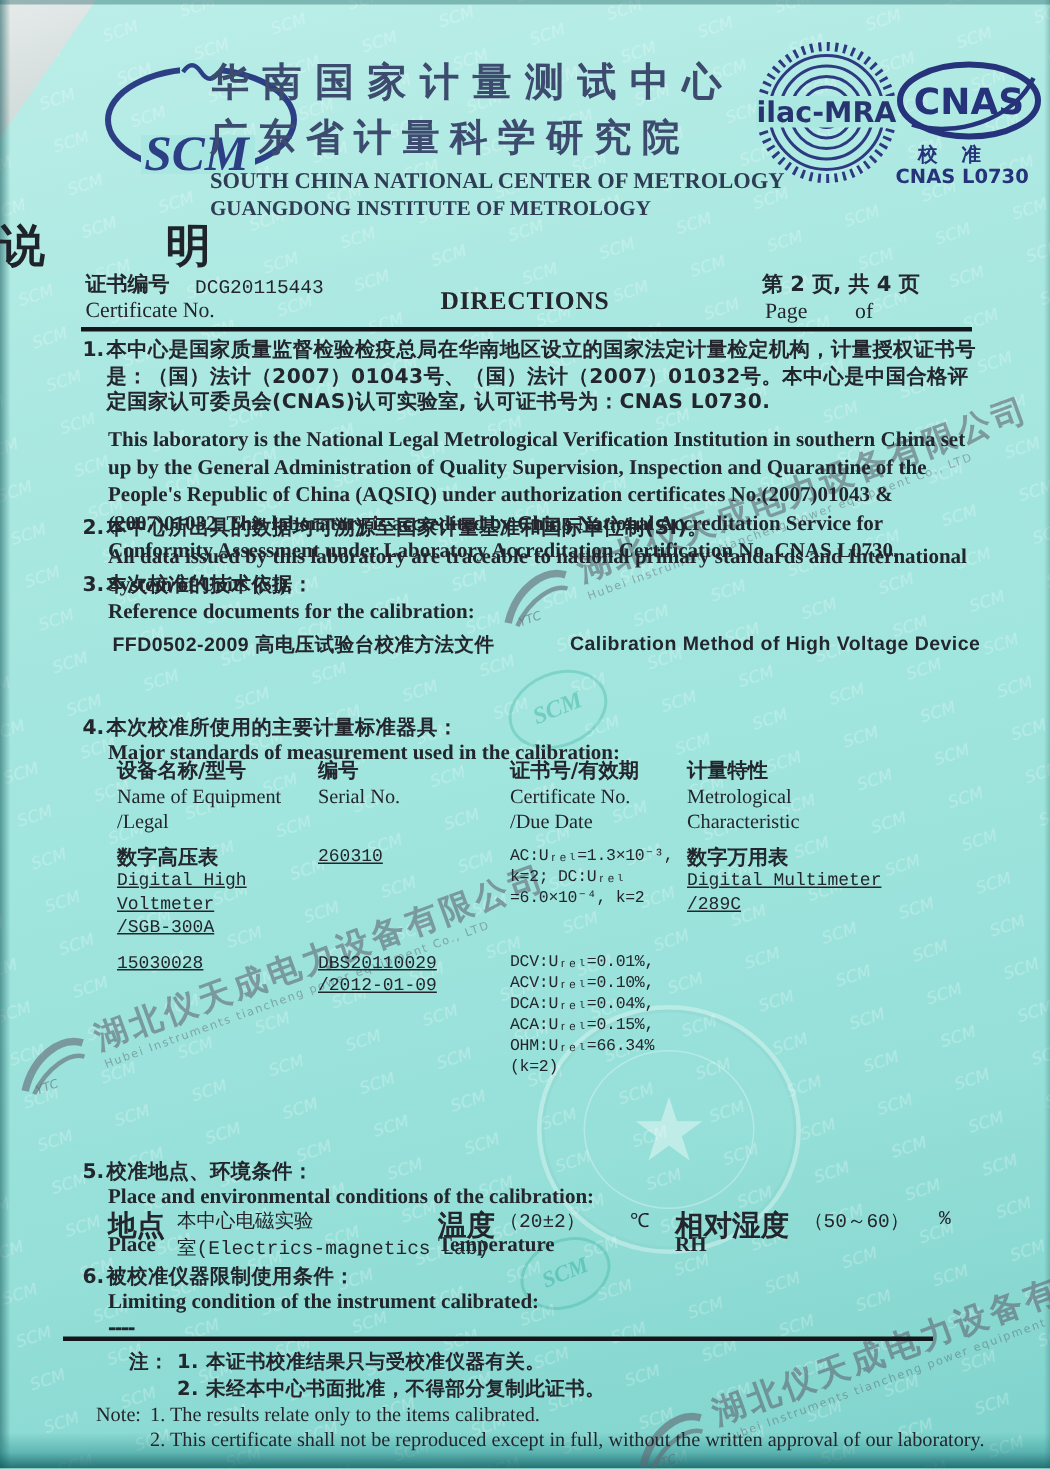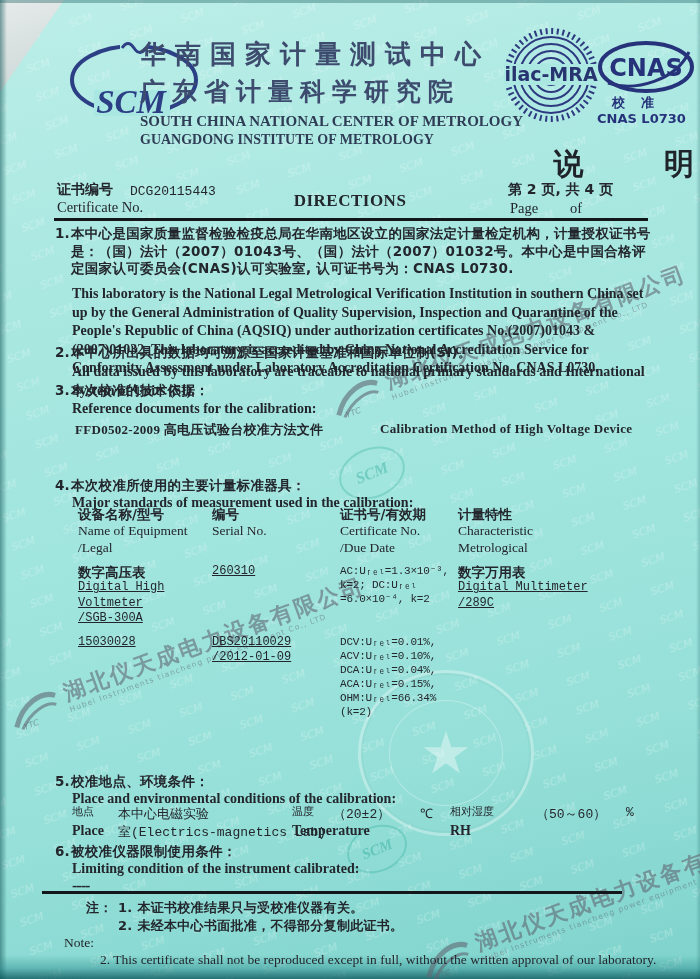--- a/index.html
+++ b/index.html
@@ -15,47 +15,47 @@
   .corner-tl{left:0;top:0;width:64px;height:92px;background:linear-gradient(160deg,#e6ebea,#c9d6d5);clip-path:polygon(0 0,64px 0,0 92px);}
   
   .org{left:140px;top:37px;width:380px;text-align:left;}
   .org-cn1{font-size:26px;font-weight:700;color:#3d4c6e;letter-spacing:9px;white-space:nowrap;}
   .org-cn2{font-size:25px;font-weight:700;color:#3d4c6e;letter-spacing:7px;white-space:nowrap;margin-top:3px;}
   .org-en1{font-family:"Liberation Serif",serif;font-weight:700;font-size:15px;color:#2e3c55;margin-top:5px;white-space:nowrap;}
   .org-en2{font-family:"Liberation Serif",serif;font-weight:700;font-size:14px;color:#2e3c55;margin-top:2px;white-space:nowrap;}
   .cnas-type{left:612px;top:94px;font-size:13px;font-weight:700;color:#26337a;letter-spacing:16px;white-space:nowrap;}
   .cnas-cert{left:597px;top:111px;font-size:13px;font-weight:700;color:#26337a;white-space:nowrap;}
   
-  .title-cn{left:0;top:144px;width:700px;text-align:right;font-size:30px;font-weight:700;color:#1f232a;word-spacing:58px;letter-spacing:6px;}
+  .title-cn{left:0;top:144px;width:700px;text-align:left;font-size:30px;font-weight:700;color:#1f232a;word-spacing:58px;letter-spacing:6px;}
   .cert-label-cn{left:57px;top:181px;font-size:14px;font-weight:700;}
   .cert-no{left:130px;top:184px;font-family:"Liberation Mono","DejaVu Sans Mono",monospace;font-size:13px;}
   .cert-label-en{left:57px;top:199px;font-family:"Liberation Serif",serif;font-size:14.5px;}
   .directions{left:0;top:191px;width:700px;text-align:center;font-family:"Liberation Serif",serif;font-weight:700;font-size:17px;letter-spacing:.5px;}
   .page-cn{left:508px;top:181px;font-size:14px;font-weight:700;}
   .page-en1{left:510px;top:200px;font-family:"Liberation Serif",serif;font-size:14.5px;}
   .page-en2{left:570px;top:200px;font-family:"Liberation Serif",serif;font-size:14.5px;}
   .rule1{left:54px;top:218px;width:594px;height:3px;background:#13161b;}
   .rule2{left:42px;top:891px;width:580px;height:2.5px;background:#13161b;}
   
   .item{display:flex;}
   .item .no{width:16px;flex:0 0 16px;font-size:13.5px;font-weight:700;}
   .cn{font-size:13.5px;font-weight:700;line-height:17.5px;letter-spacing:.3px;}
   .en{font-family:"Liberation Serif",serif;font-size:14px;line-height:18.5px;color:#23262c;font-weight:bold;}
-  .mono{font-family:Liberation Serif, serif;}
+  .mono{font-family:Liberation Sans, sans-serif;}
   .refline{font-size:13px;font-weight:700;letter-spacing:.3px;}
   
   .std-table{left:78px;top:506px;width:602px;display:grid;grid-template-columns:134px 128px 118px 212px;}
   .std-table .cell{padding-bottom:8px;padding-right:6px;}
   .th-cn{font-size:13.5px;font-weight:700;line-height:17px;}
   .th-en{font-family:"Liberation Serif",serif;font-size:13.5px;line-height:16.5px;}
   .td-cn{font-size:13.5px;font-weight:700;line-height:16px;}
   .td-mono{font-family:"Liberation Mono","DejaVu Sans Mono",monospace;font-size:12px;line-height:15.5px;text-decoration:underline;}
   .td-char{font-family:"Liberation Mono","DejaVu Sans Mono",monospace;font-size:11px;line-height:14px;letter-spacing:-.2px;}
   
-  .lbl-cn{font-size:11px;font-weight:400;}
+  .lbl-cn{font-size:19px;font-weight:700;}
   .val-mono{font-family:"Liberation Mono","DejaVu Sans Mono",monospace;font-size:13px;}
   
   .note-cn{font-size:13px;font-weight:700;letter-spacing:.3px;}
   .note-en{font-family:"Liberation Serif",serif;font-size:13.5px;}
   
   .wm{display:flex;align-items:flex-end;gap:7px;transform-origin:left bottom;color:rgba(96,104,115,.6);pointer-events:none;}
   .wm-cn{font-size:22px;font-weight:700;letter-spacing:2.5px;white-space:nowrap;line-height:24px;}
   .wm-en{font-size:7.5px;letter-spacing:1.2px;white-space:nowrap;color:rgba(96,104,115,.5);}
   .seal{left:358px;top:670px;width:170px;height:160px;border-radius:50%;
     border:3px solid rgba(255,255,255,.33);box-shadow:inset 0 0 0 2px rgba(130,195,190,.18);
@@ -224,22 +224,22 @@
       <div class="th-en">Serial No.</div>
       <div class="th-en"></div>
     </div>
     <div class="cell">
       <div class="th-cn">证书号/有效期</div>
       <div class="th-en">Certificate No.</div>
       <div class="th-en">/Due Date</div>
     </div>
     <div class="cell">
       <div class="th-cn">计量特性</div>
+      <div class="th-en">Metrological</div>
       <div class="th-en">Characteristic</div>
-      <div class="th-en">Metrological</div>
     </div>
 
     <div class="cell">
       <div class="td-cn">数字高压表</div>
       <div class="td-mono">Digital High Voltmeter</div>
       <div class="td-mono">/SGB-300A</div>
     </div>
     <div class="cell td-mono">260310</div>
     <div class="cell td-char">AC:Uᵣₑₗ=1.3×10⁻³, k=2; DC:Uᵣₑₗ =6.0×10⁻⁴, k=2</div>
 
@@ -280,15 +280,16 @@
     <span class="cn">被校准仪器限制使用条件：</span>
   </div>
   <div class="abs en" style="left:72px;top:860px;">Limiting condition of the instrument calibrated:</div>
   <div class="abs mono" style="left:72px;top:877px;font-weight:700;letter-spacing:-1px;">----</div>
 
   <div class="abs rule2"></div>
   <div class="abs note-cn" style="left:86px;top:899px;">注：</div>
   <div class="abs note-cn" style="left:118px;top:899px;">1.  本证书校准结果只与受校准仪器有关。</div>
   <div class="abs note-cn" style="left:118px;top:917px;">2.  未经本中心书面批准，不得部分复制此证书。</div>
   <div class="abs note-en" style="left:64px;top:935px;">Note:</div>
+  <div class="abs note-en" style="left:100px;top:935px;">1. The results relate only to the items calibrated.</div>
   <div class="abs note-en" style="left:100px;top:952px;">2. This certificate shall not be reproduced except in full, without the written approval of our laboratory.</div>
 
 </div>
 
 </body></html>

